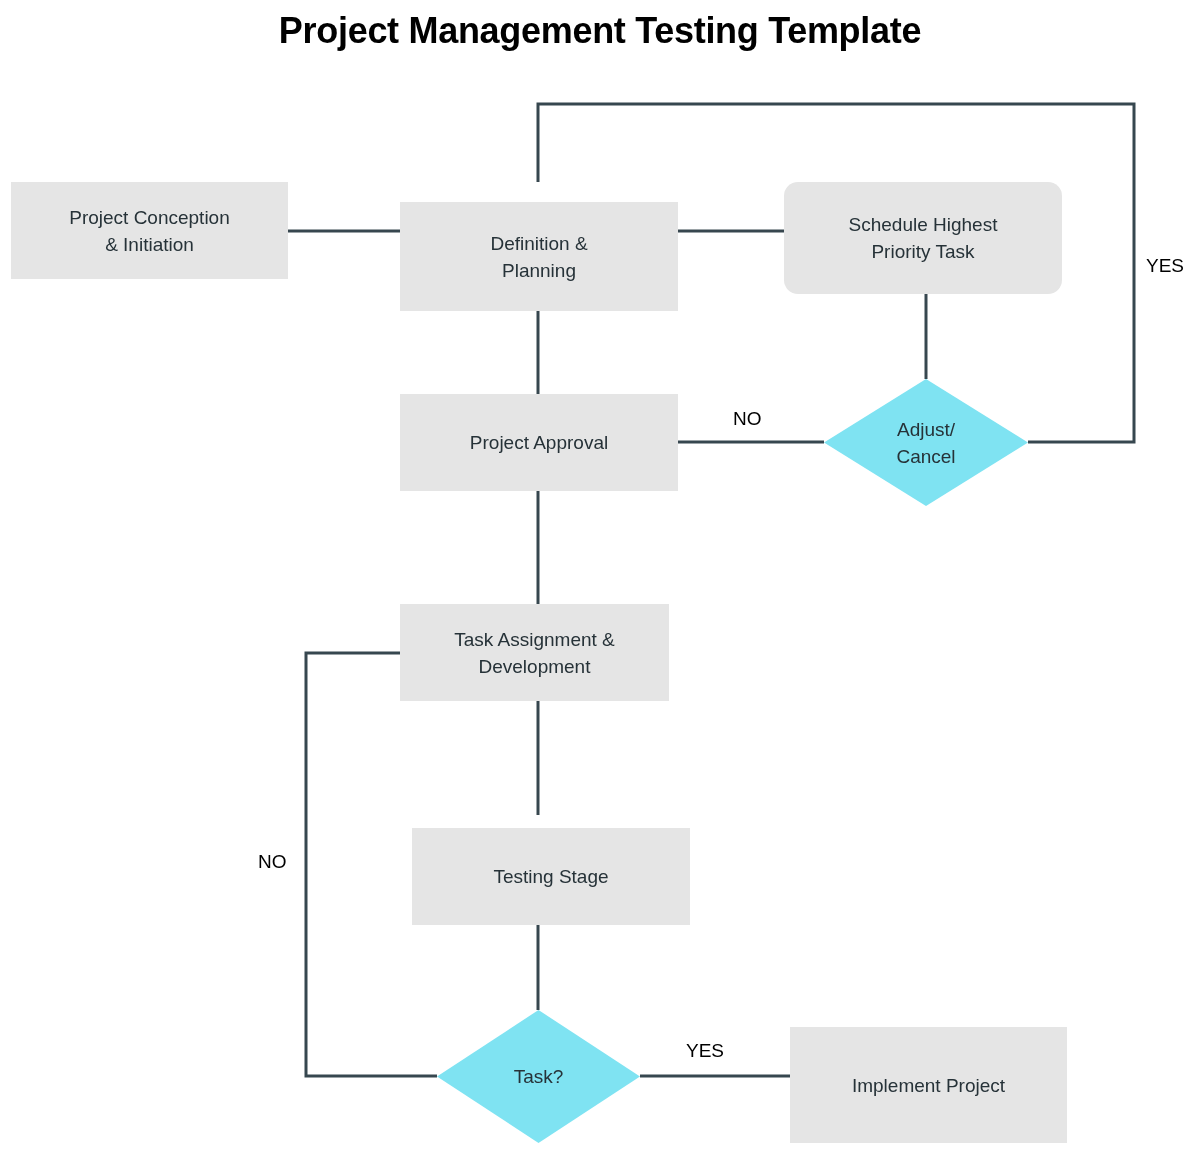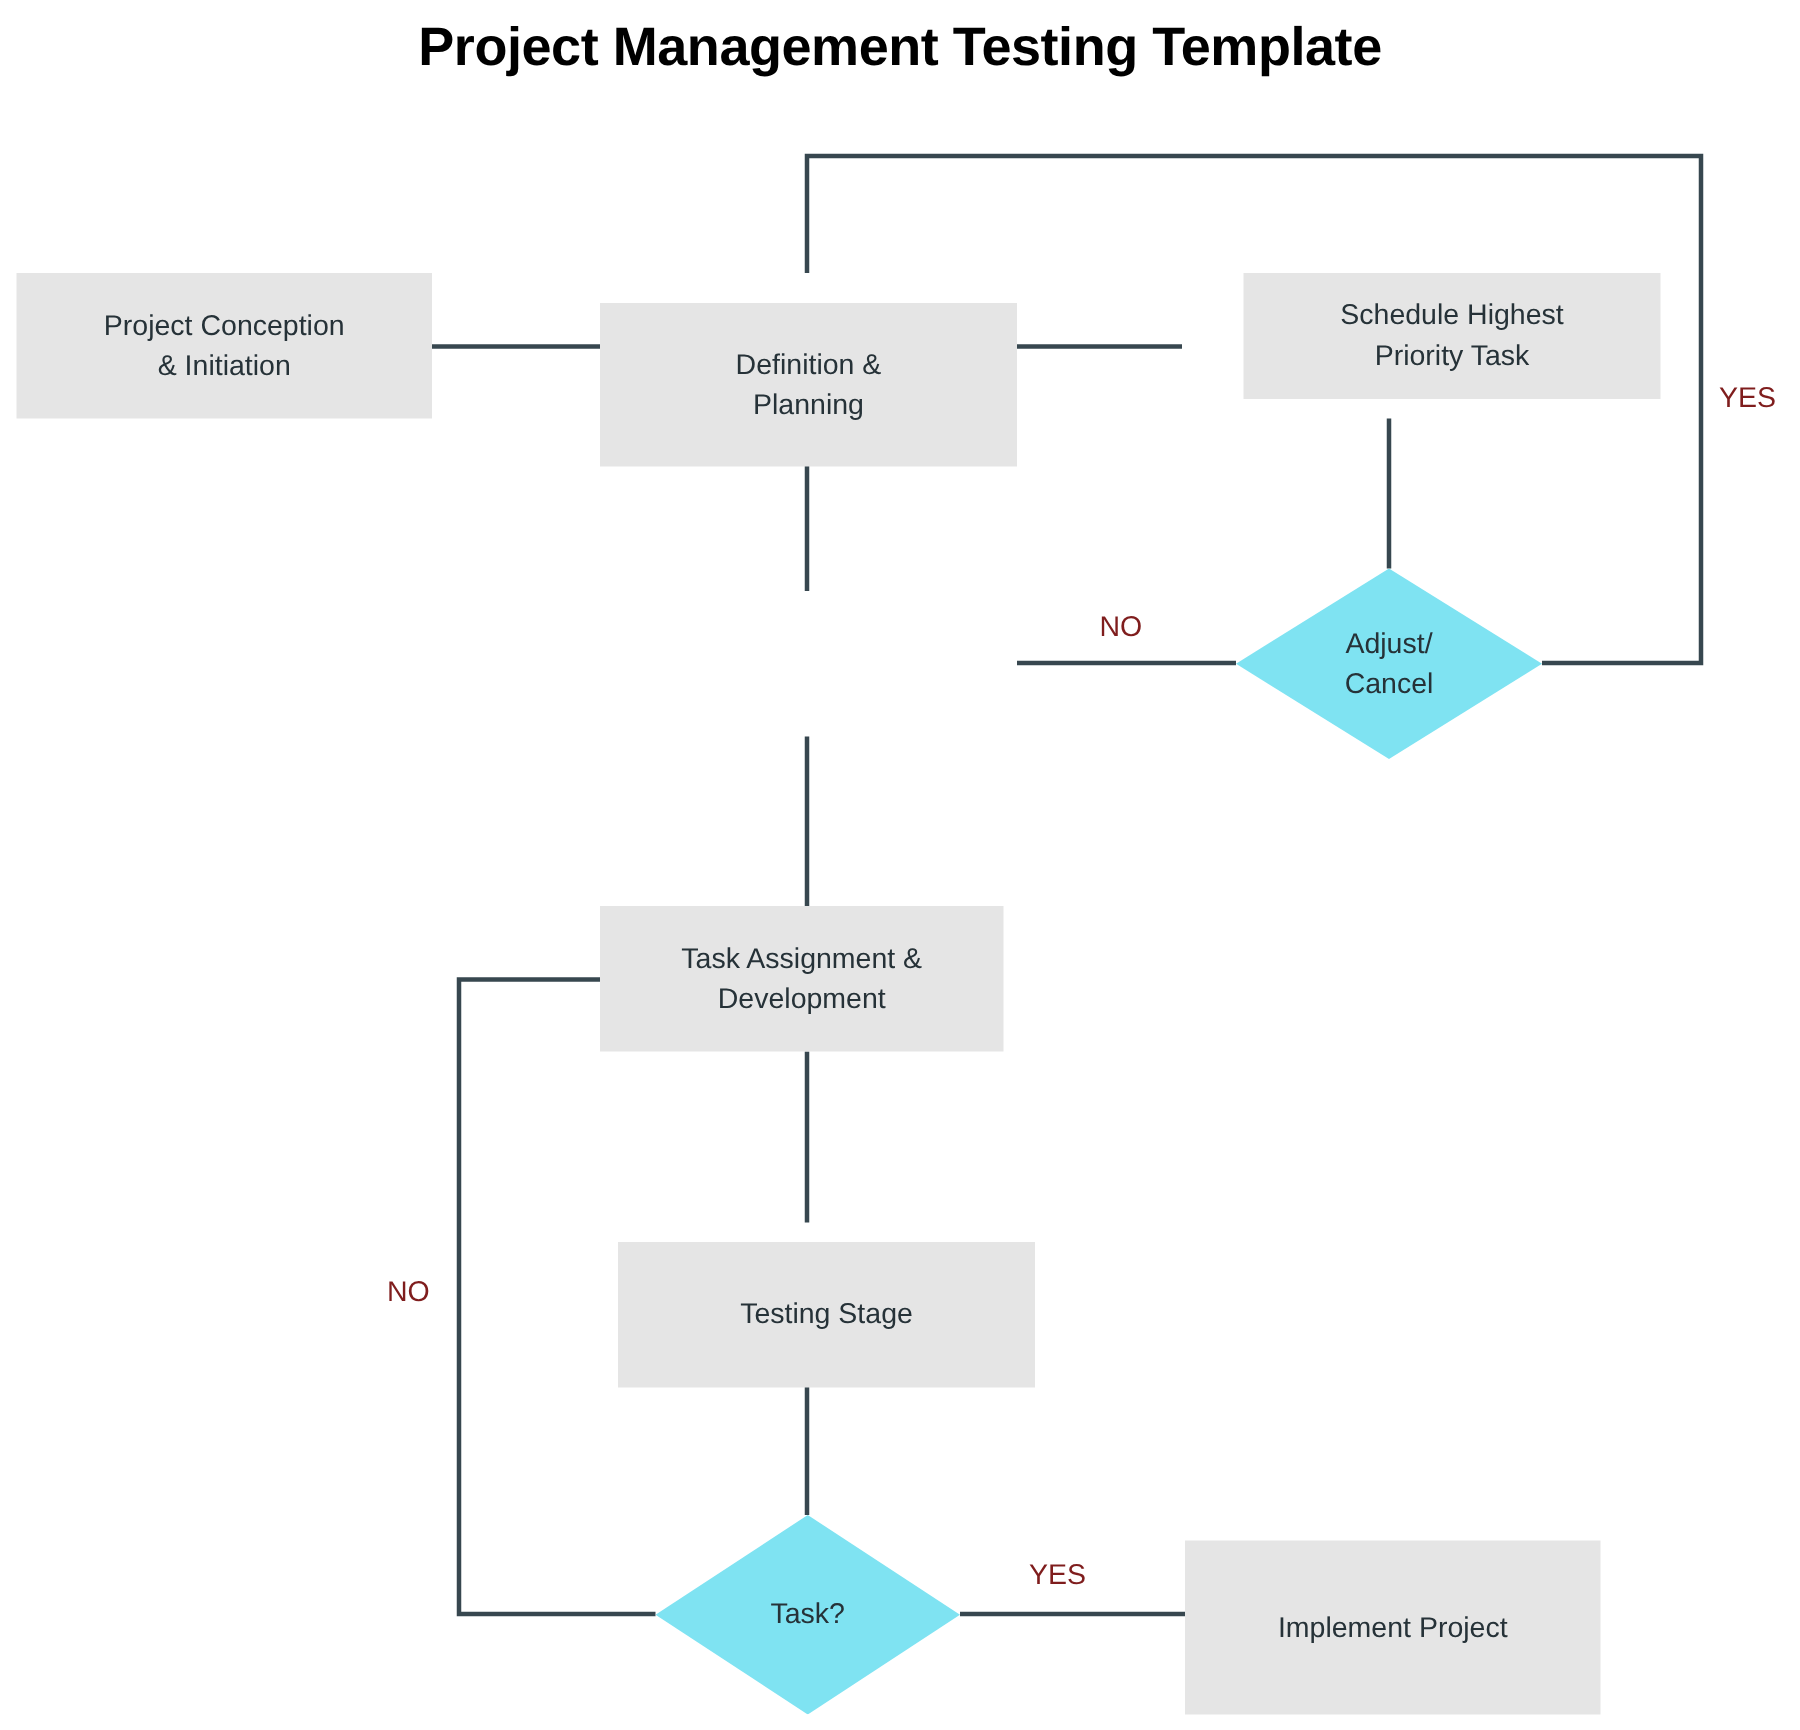--- a/index.html
+++ b/index.html
@@ -73,21 +73,21 @@
     clip-path: polygon(50% 0%, 100% 50%, 50% 100%, 0% 50%);
   }
   .node-decision .node-label {
     position: relative;
     z-index: 2;
   }
   .edge-label {
     position: absolute;
     font-size: 19px;
     line-height: 22px;
-    color: #7f1d1d;
+    color: #000000;
     white-space: nowrap;
   }
 </style>
 </head>
 <body>
 
 <div id="canvas">
 
   <div id="title">Project Management Testing Template</div>
 
@@ -121,25 +121,28 @@
   <div class="node node-process" style="left:11px; top:182px; width:277px; height:97px;">
     <span class="node-label">Project Conception
 &amp; Initiation</span>
   </div>
 
   <div class="node node-process" style="left:400px; top:182px; width:278px; height:109px;margin-top:20px;">
     <span class="node-label">Definition &amp;
 Planning</span>
   </div>
 
-  <div class="node node-process" style="left:829px; top:182px; width:278px; height:84px;">
+  <div class="node node-process" style="left:784px; top:182px; width:278px; height:112px;border-radius:14px;">
     <span class="node-label">Schedule Highest
 Priority Task</span>
   </div>
 
+  <div class="node node-process" style="left:400px; top:394px; width:278px; height:97px;">
+    <span class="node-label">Project Approval</span>
+  </div>
 
   <div class="node node-decision" style="left:824px; top:379px; width:204px; height:127px;">
     <span class="diamond-shape"></span>
     <span class="node-label">Adjust/
 Cancel</span>
   </div>
 
   <div class="node node-process" style="left:400px; top:604px; width:269px; height:97px;">
     <span class="node-label">Task Assignment &amp;
 Development</span>

